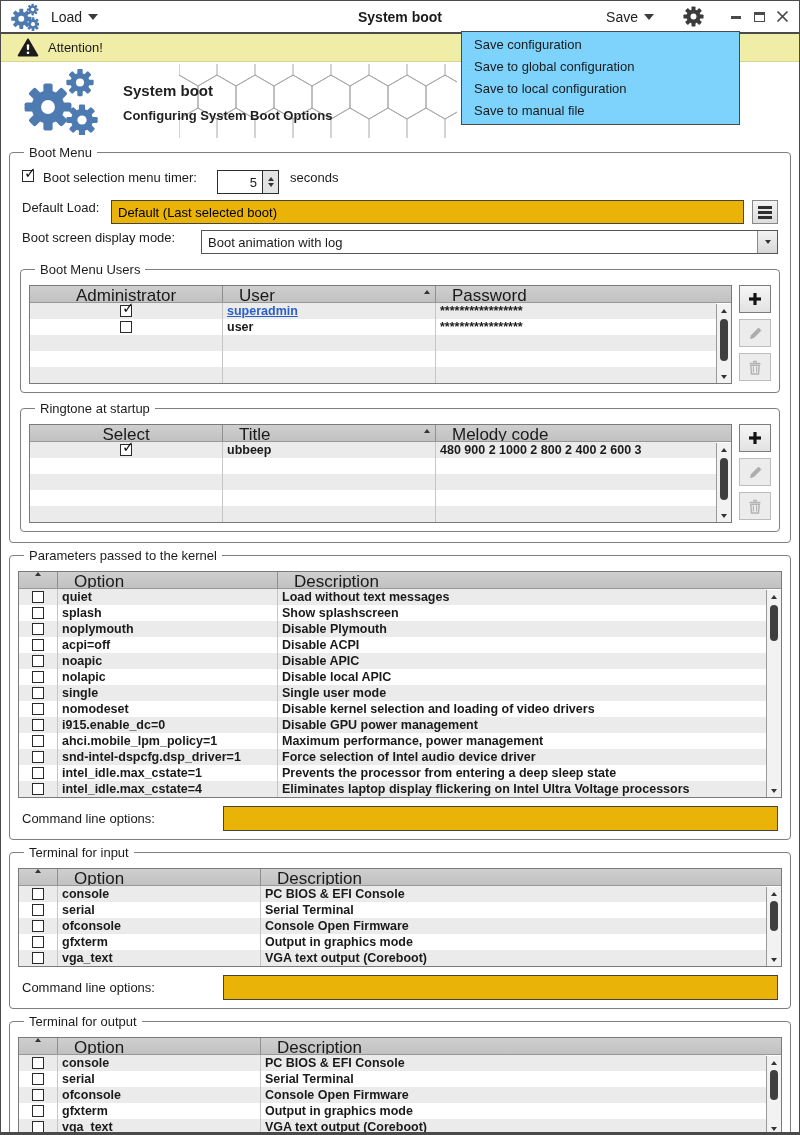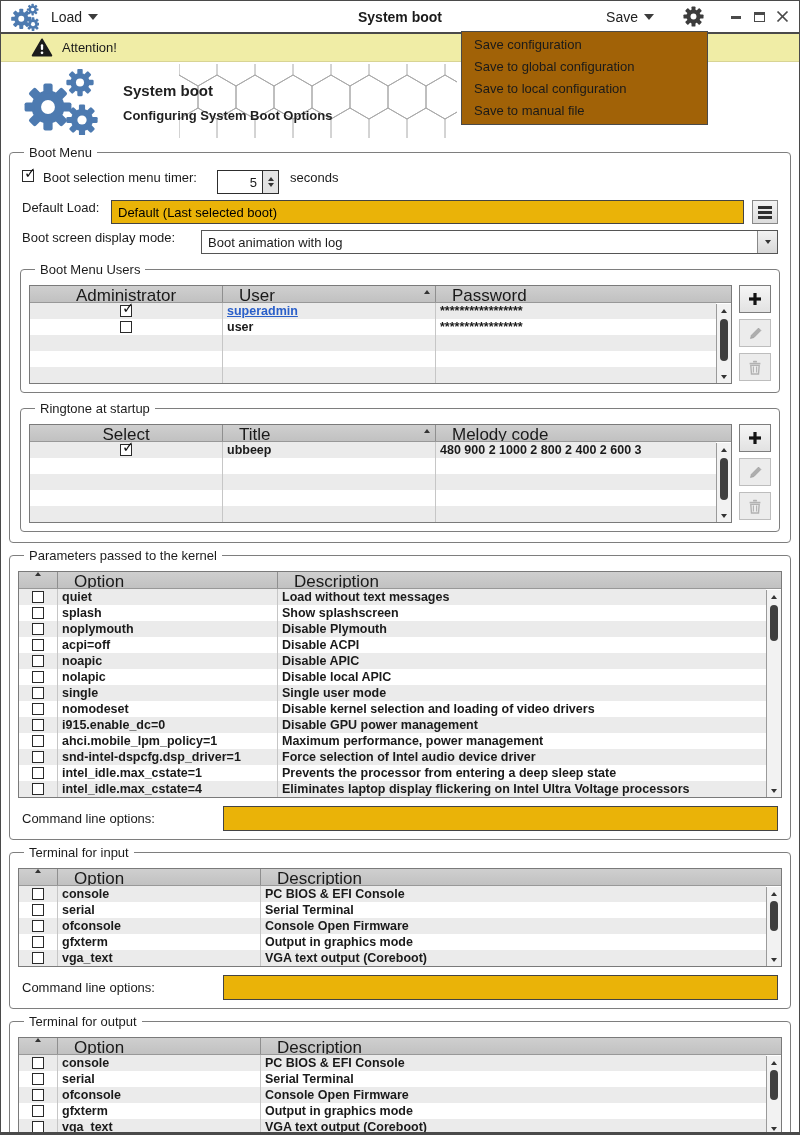--- a/index.html
+++ b/index.html
@@ -20,25 +20,25 @@
   .tri-up-sm { border-left:3.5px solid transparent; border-right:3.5px solid transparent; border-bottom:4.5px solid #333; }
   .tb-title { position:absolute; left:50%; transform:translateX(-50%); font-weight:bold; font-size:14px; }
   .tb-right { margin-left:auto; display:flex; align-items:center; gap:25px; }
   .win-controls { display:flex; align-items:center; gap:9px; }
   .wc { width:14px; height:14px; display:flex; align-items:center; justify-content:center; cursor:default; }
   .wc-min i { display:block; width:10px; height:3px; background:#4a4a4a; margin-top:2px; }
   .wc-max i { display:block; width:11px; height:10px; border:1px solid #4a4a4a; border-top:3px solid #4a4a4a; }
 
   
   .alertbar { height:28px; flex:0 0 28px; background:var(--attention-bg,#f0eda6); display:flex; align-items:center;
-              padding:0 30px; gap:9px; border-bottom:1px solid #d8d494; }
+              padding:0 16px; gap:9px; border-bottom:1px solid #d8d494; }
   .alertbar .txt { font-size:13px; color:#1a1a1a; }
 
   
-  .save-menu { position:absolute; top:30px; left:460px; width:247px; background:#a16207;
+  .save-menu { position:absolute; top:30px; left:460px; width:279px; background:#7dd3fc;
                border:1px solid #4a4a4a; z-index:99; padding:2px 0; }
   .save-menu .menu-item { height:22px; line-height:22px; padding:0 12px; font-size:13px; white-space:nowrap; cursor:default; }
 
   
   .appheader { height:78px; flex:0 0 78px; position:relative; background:#fff; }
   .hexwrap { position:absolute; left:178px; top:2px; width:278px; height:74px; opacity:.75; }
   .app-icon-big { position:absolute; left:20px; top:7px; }
   .ah-text { position:absolute; left:122px; top:20px; }
   .ah-title { font-size:15px; font-weight:bold; color:#1f1f1f; }
   .ah-sub { font-size:13px; font-weight:bold; margin-top:9px; color:#1f1f1f; }

